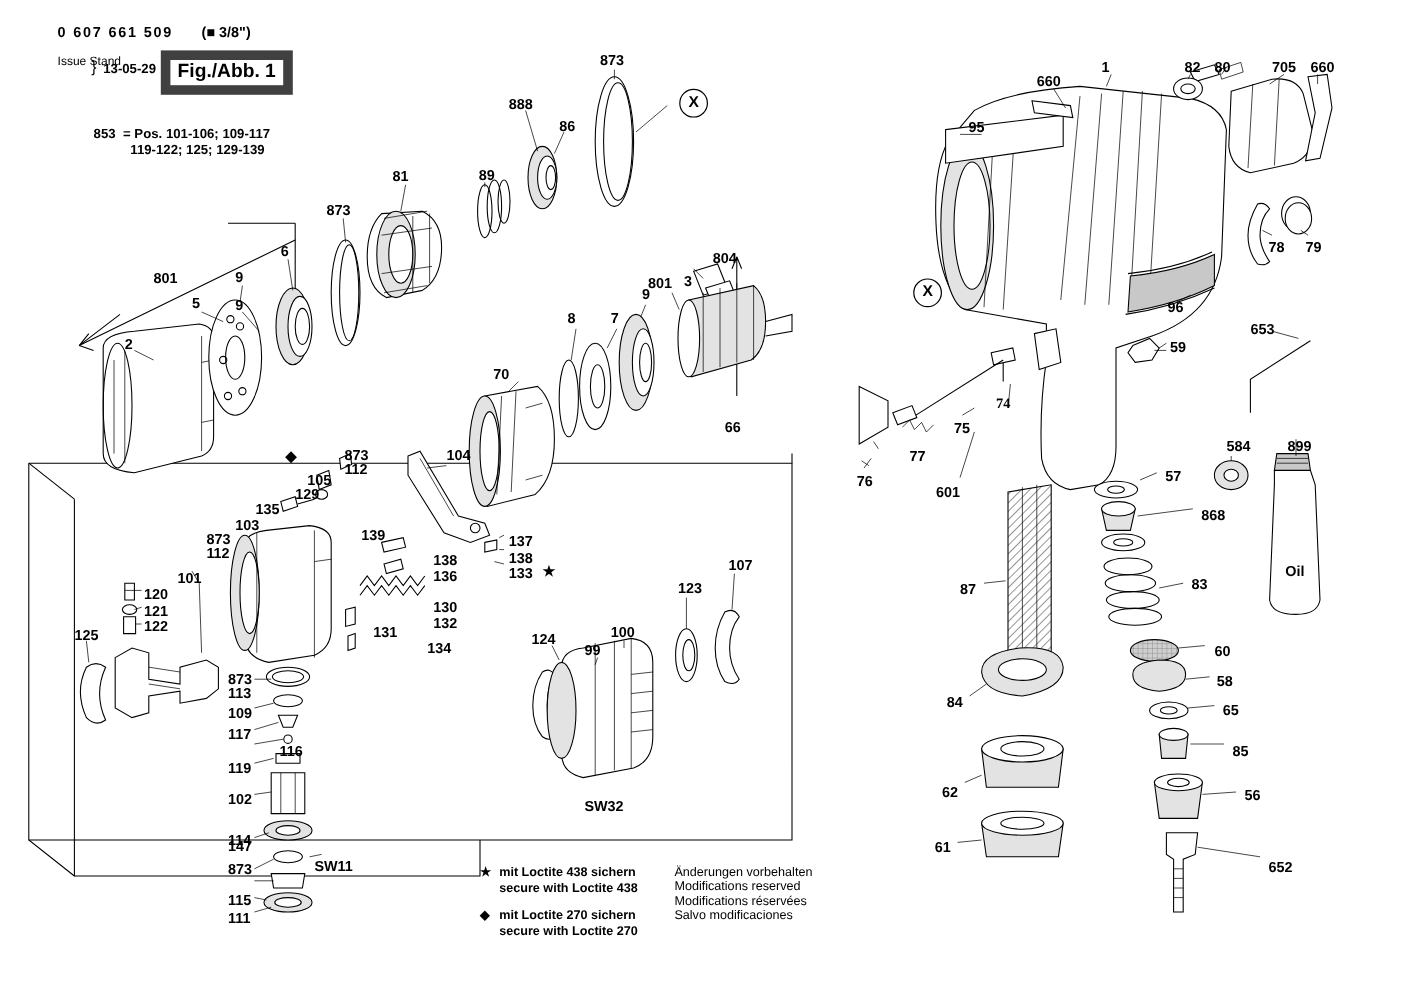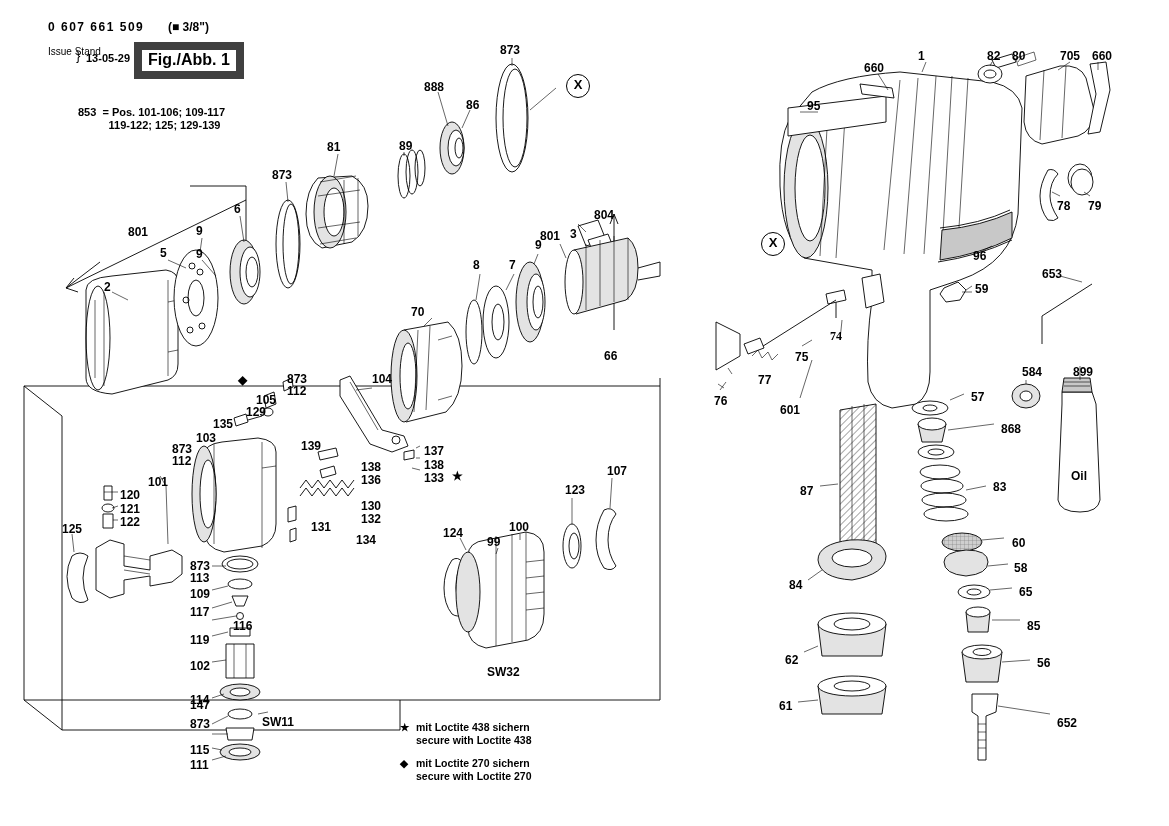--- a/index.html
+++ b/index.html
@@ -404,20 +404,24 @@
   <div class="figbox" style="left:134px; top:42px;">Fig./Abb. 1</div>
   <div class="posnote" style="left:78px; top:106px;">853  = Pos. 101-106; 109-117
           119-122; 125; 129-139</div>
 
   <div class="legend" style="left:400px; top:721px;">★</div>
   <div class="legend" style="left:416px; top:721px;">mit Loctite 438 sichern</div>
   <div class="legend" style="left:416px; top:734px;">secure with Loctite 438</div>
   <div class="legend" style="left:400px; top:757px;">◆</div>
   <div class="legend" style="left:416px; top:757px;">mit Loctite 270 sichern</div>
   <div class="legend" style="left:416px; top:770px;">secure with Loctite 270</div>
+  <div class="notes" style="left:562px; top:721px;">Änderungen vorbehalten
+Modifications reserved
+Modifications réservées
+Salvo modificaciones</div>
 
   <div class="xmark" style="left:566px; top:74px;">X</div>
   <div class="xmark" style="left:761px; top:232px;">X</div>
 
   <div id="callout-layer">
       <div class="lbl" style="left: 500px; top: 44px;">873</div>
       <div class="lbl" style="left: 424px; top: 81px;">888</div>
       <div class="lbl" style="left: 466px; top: 99px;">86</div>
       <div class="lbl" style="left: 399px; top: 140px;">89</div>
       <div class="lbl" style="left: 327px; top: 141px;">81</div>

